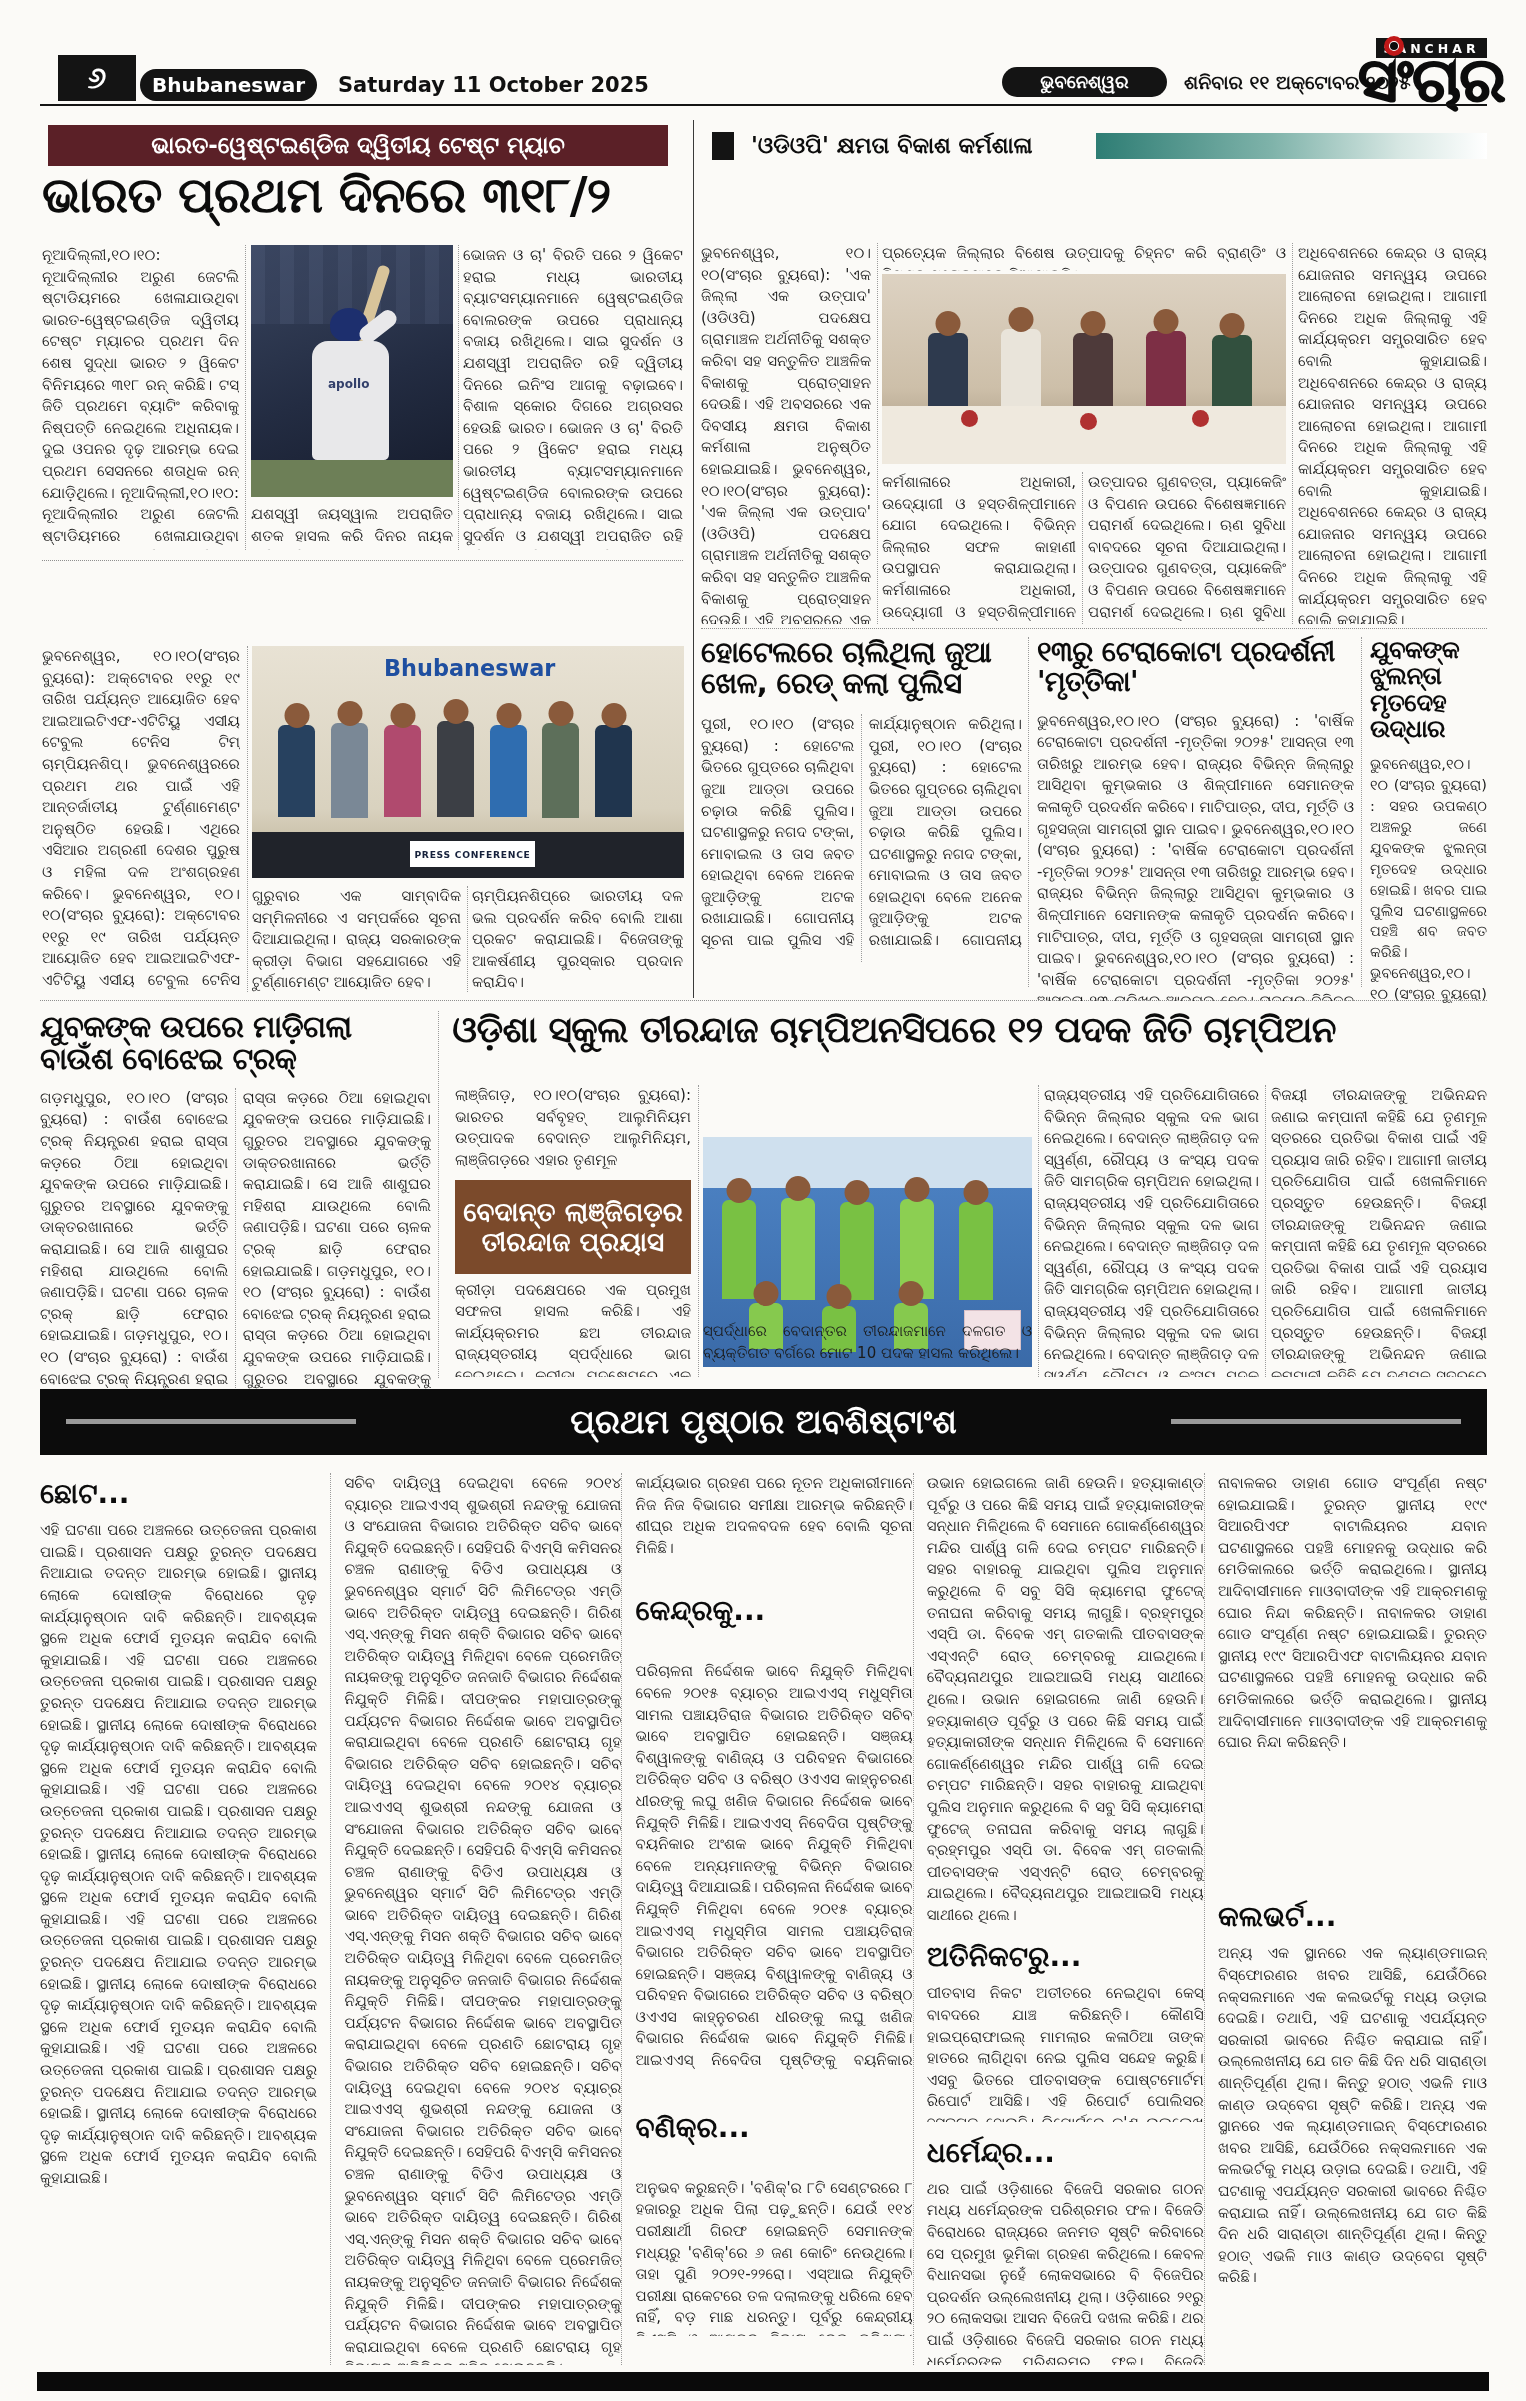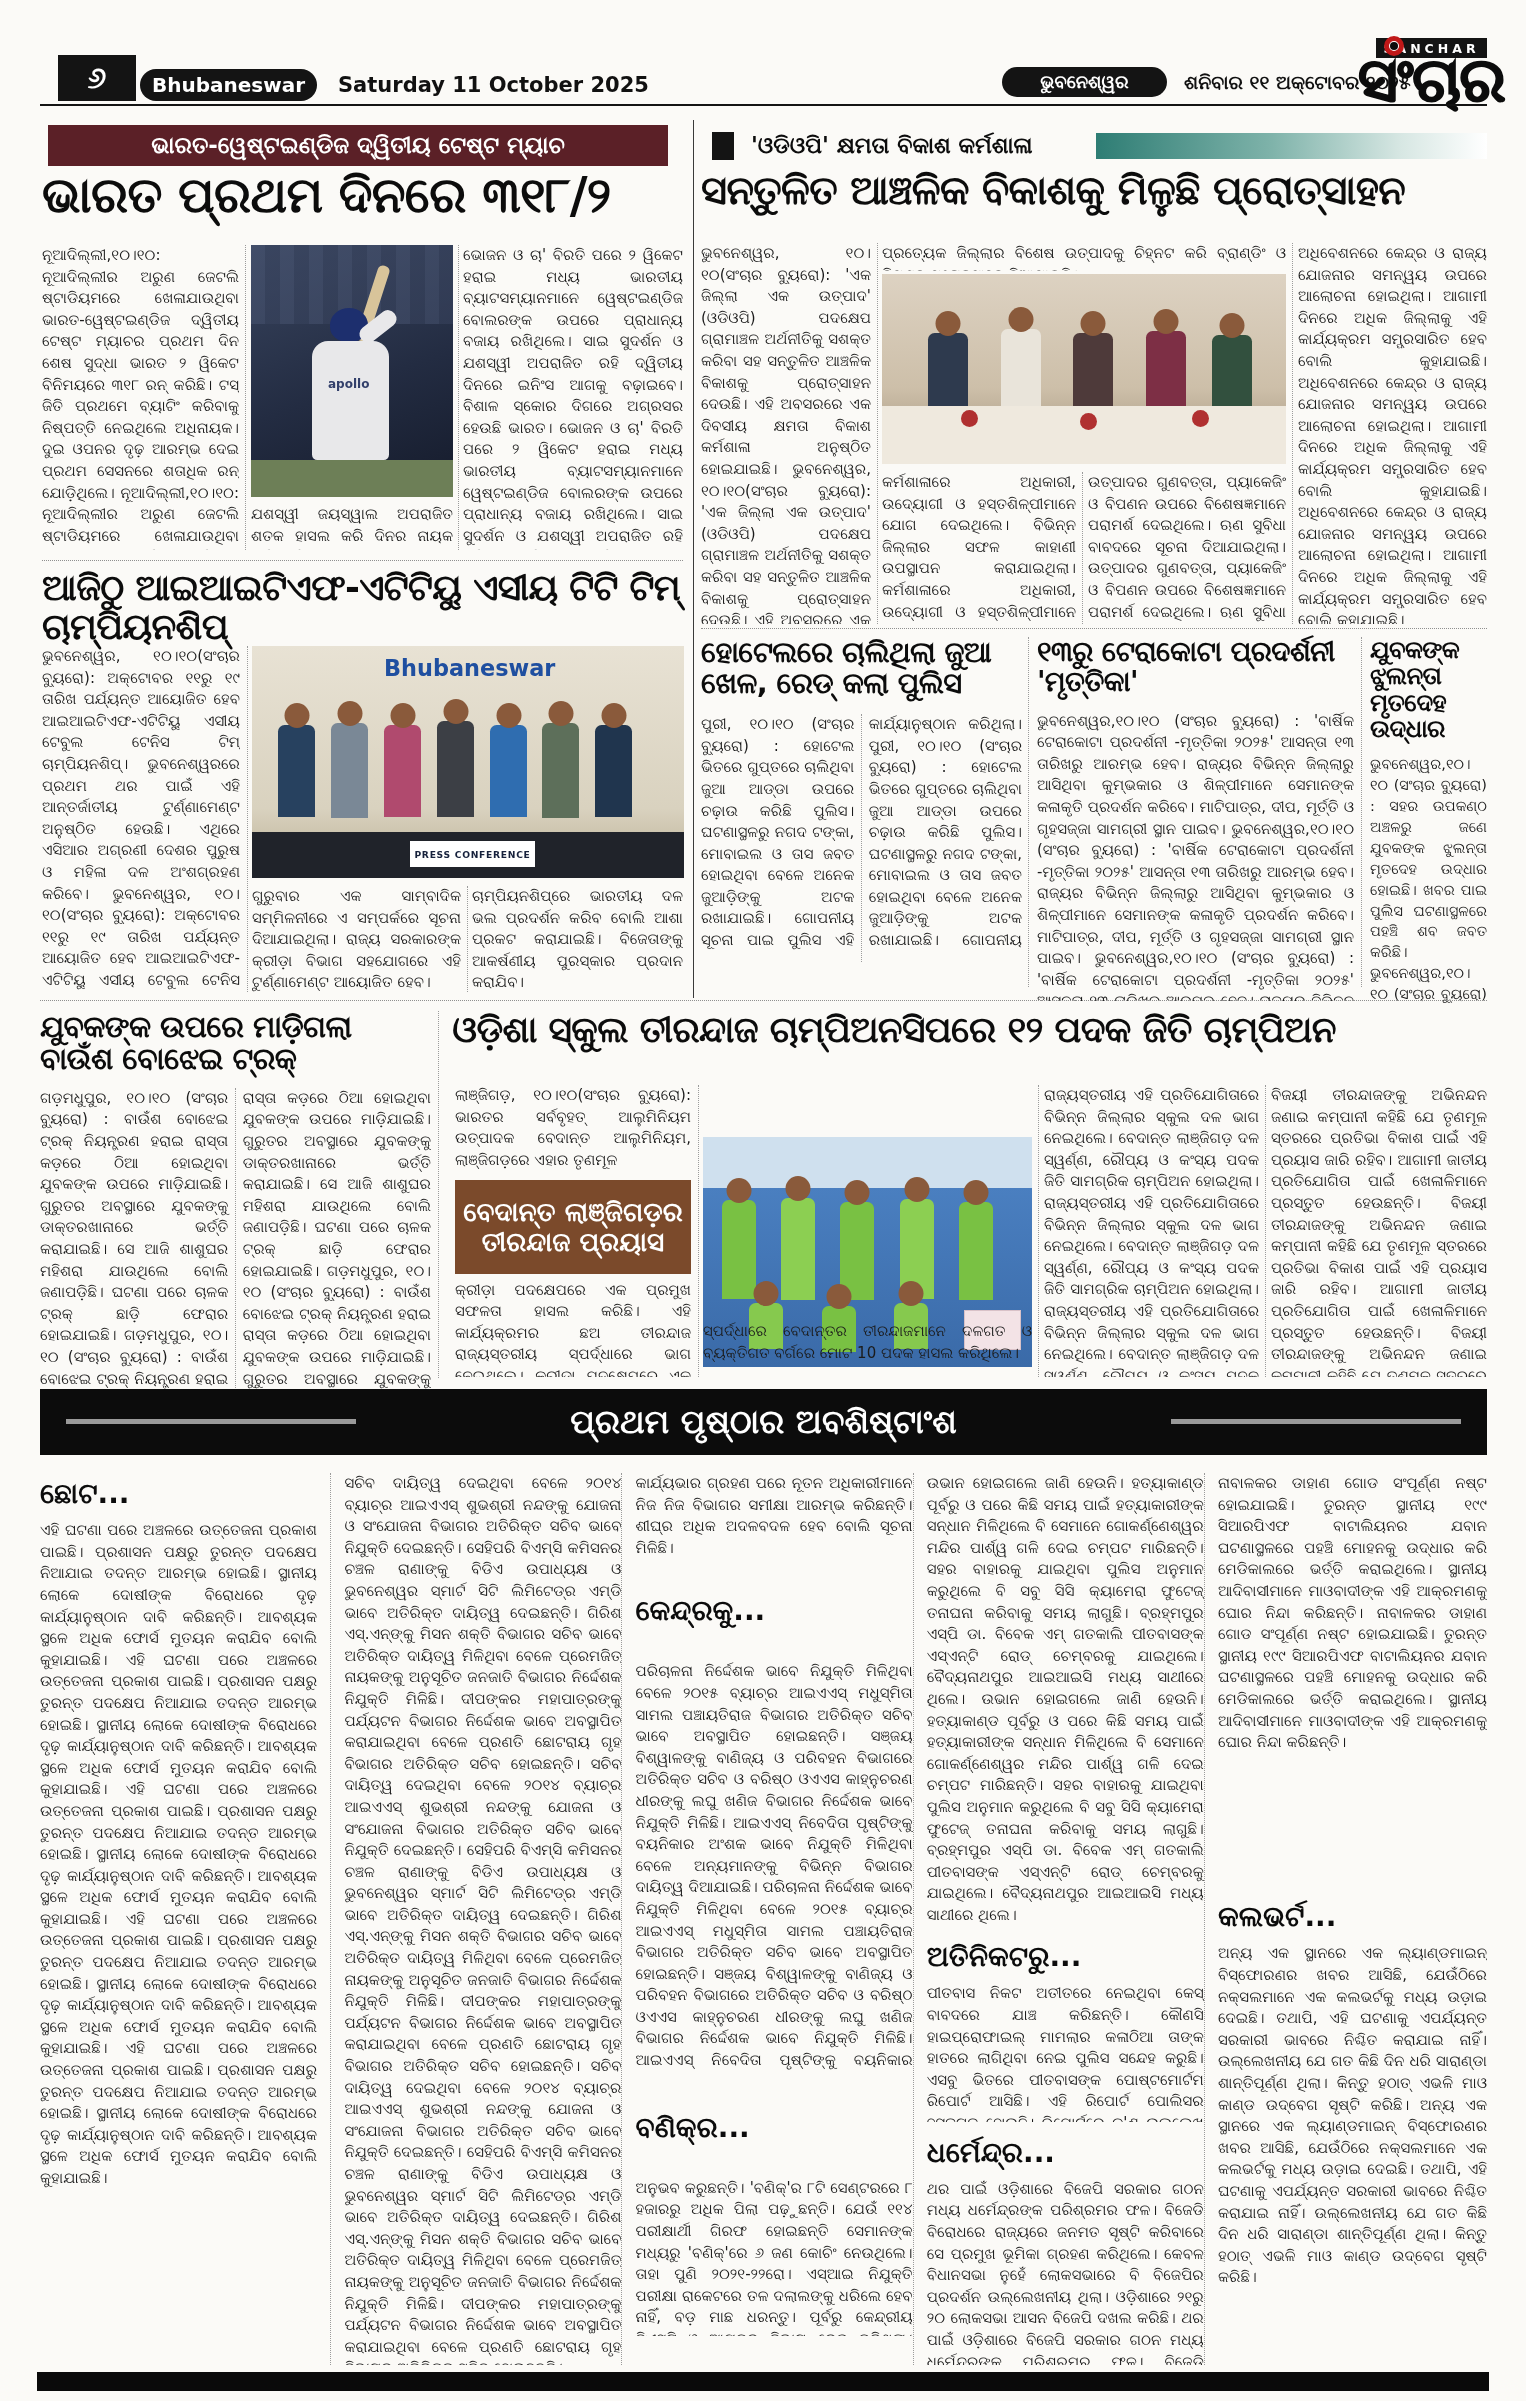--- a/index.html
+++ b/index.html
@@ -70,21 +70,20 @@
   </div>
   <div class="abs odbody" style="left:251px;top:392px;width:202px;height:46px;">ଯଶସ୍ୱୀ ଜୟସ୍ୱାଲ ଅପରାଜିତ ଶତକ ହାସଲ କରି ଦିନର ନାୟକ ସାଜିଛନ୍ତି।</div>
   <div class="abs vsep" style="left:458px;top:133px;height:305px;"></div>
   <div class="abs odbody" style="left:463px;top:133px;width:220px;height:305px;">ଭୋଜନ ଓ ଚା' ବିରତି ପରେ ୨ ୱିକେଟ ହରାଇ ମଧ୍ୟ ଭାରତୀୟ ବ୍ୟାଟସମ୍ୟାନମାନେ ୱେଷ୍ଟଇଣ୍ଡିଜ ବୋଲରଙ୍କ ଉପରେ ପ୍ରାଧାନ୍ୟ ବଜାୟ ରଖିଥିଲେ। ସାଇ ସୁଦର୍ଶନ ଓ ଯଶସ୍ୱୀ ଅପରାଜିତ ରହି ଦ୍ୱିତୀୟ ଦିନରେ ଇନିଂସ ଆଗକୁ ବଢ଼ାଇବେ। ବିଶାଳ ସ୍କୋର ଦିଗରେ ଅଗ୍ରସର ହେଉଛି ଭାରତ। ଭୋଜନ ଓ ଚା' ବିରତି ପରେ ୨ ୱିକେଟ ହରାଇ ମଧ୍ୟ ଭାରତୀୟ ବ୍ୟାଟସମ୍ୟାନମାନେ ୱେଷ୍ଟଇଣ୍ଡିଜ ବୋଲରଙ୍କ ଉପରେ ପ୍ରାଧାନ୍ୟ ବଜାୟ ରଖିଥିଲେ। ସାଇ ସୁଦର୍ଶନ ଓ ଯଶସ୍ୱୀ ଅପରାଜିତ ରହି ଦ୍ୱିତୀୟ ଦିନରେ ଇନିଂସ ଆଗକୁ ବଢ଼ାଇବେ। ବିଶାଳ ସ୍କୋର ଦିଗରେ ଅଗ୍ରସର ହେଉଛି ଭାରତ।</div>
 </div>
 
 <div class="abs vsolid" style="left:693px;top:120px;height:878px;"></div>
 
 <div class="abs hdot" style="left:42px;top:560px;width:641px;"></div>
 <div class="abs" style="left:0;top:565px;width:693px;height:433px;">
-  <div class="abs headline" style="left:42px;top:4px;width:641px;font-size:36px;">ଆଜିଠୁ ଆଇଆଇଟିଏଫ-ଏଟିଟିୟୁ ଏସୀୟ ଟିଟି ଟିମ୍ ଚାମ୍ପିୟନଶିପ୍</div>
   <div class="abs odbody" style="left:42px;top:81px;width:198px;height:346px;">ଭୁବନେଶ୍ୱର, ୧୦।୧୦(ସଂଚାର ବ୍ୟୁରୋ): ଅକ୍ଟୋବର ୧୧ରୁ ୧୯ ତାରିଖ ପର୍ଯ୍ୟନ୍ତ ଆୟୋଜିତ ହେବ ଆଇଆଇଟିଏଫ-ଏଟିଟିୟୁ ଏସୀୟ ଟେବୁଲ ଟେନିସ ଟିମ୍ ଚାମ୍ପିୟନଶିପ୍। ଭୁବନେଶ୍ୱରରେ ପ୍ରଥମ ଥର ପାଇଁ ଏହି ଆନ୍ତର୍ଜାତୀୟ ଟୁର୍ଣ୍ଣାମେଣ୍ଟ ଅନୁଷ୍ଠିତ ହେଉଛି। ଏଥିରେ ଏସିଆର ଅଗ୍ରଣୀ ଦେଶର ପୁରୁଷ ଓ ମହିଳା ଦଳ ଅଂଶଗ୍ରହଣ କରିବେ। ଭୁବନେଶ୍ୱର, ୧୦।୧୦(ସଂଚାର ବ୍ୟୁରୋ): ଅକ୍ଟୋବର ୧୧ରୁ ୧୯ ତାରିଖ ପର୍ଯ୍ୟନ୍ତ ଆୟୋଜିତ ହେବ ଆଇଆଇଟିଏଫ-ଏଟିଟିୟୁ ଏସୀୟ ଟେବୁଲ ଟେନିସ ଟିମ୍ ଚାମ୍ପିୟନଶିପ୍। ଭୁବନେଶ୍ୱରରେ ପ୍ରଥମ ଥର ପାଇଁ ଏହି ଆନ୍ତର୍ଜାତୀୟ ଟୁର୍ଣ୍ଣାମେଣ୍ଟ ଅନୁଷ୍ଠିତ ହେଉଛି। ଏଥିରେ ଏସିଆର ଅଗ୍ରଣୀ ଦେଶର ପୁରୁଷ ଓ ମହିଳା ଦଳ ଅଂଶଗ୍ରହଣ କରିବେ।</div>
   <div class="abs vsep" style="left:247px;top:81px;height:346px;"></div>
   <div class="abs photo" style="left:252px;top:81px;width:432px;height:232px;background:linear-gradient(180deg,#e8e2d4 0%,#d9d2bf 70%,#b8ad92 100%);">
     <div class="abs" style="left:132px;top:9.2px;font-size:22.4px;font-weight:800;color:#1f4fa0;">Bhubaneswar</div>
     <div class="person" style="left:26.4px;top:79px;width:37px;height:92px;background:#27415f;"></div>
     <div class="person" style="left:79px;top:77px;width:37px;height:95px;background:#7a8896;"></div>
     <div class="person" style="left:132px;top:79px;width:37px;height:92px;background:#b04a6e;"></div>
     <div class="person" style="left:185px;top:75px;width:37px;height:96px;background:#3c3f45;"></div>
     <div class="person" style="left:238px;top:79px;width:37px;height:92px;background:#2f6db0;"></div>
     <div class="person" style="left:290px;top:77px;width:37px;height:95px;background:#5d6f5a;"></div>
@@ -96,21 +95,20 @@
   </div>
   <div class="abs odbody" style="left:252px;top:321px;width:209px;height:106px;">ଗୁରୁବାର ଏକ ସାମ୍ବାଦିକ ସମ୍ମିଳନୀରେ ଏ ସମ୍ପର୍କରେ ସୂଚନା ଦିଆଯାଇଥିଲା। ରାଜ୍ୟ ସରକାରଙ୍କ କ୍ରୀଡ଼ା ବିଭାଗ ସହଯୋଗରେ ଏହି ଟୁର୍ଣ୍ଣାମେଣ୍ଟ ଆୟୋଜିତ ହେବ।</div>
   <div class="abs vsep" style="left:467px;top:321px;height:106px;"></div>
   <div class="abs odbody" style="left:472px;top:321px;width:211px;height:106px;">ଚାମ୍ପିୟନଶିପ୍‌ରେ ଭାରତୀୟ ଦଳ ଭଲ ପ୍ରଦର୍ଶନ କରିବ ବୋଲି ଆଶା ପ୍ରକଟ କରାଯାଇଛି। ବିଜେତାଙ୍କୁ ଆକର୍ଷଣୀୟ ପୁରସ୍କାର ପ୍ରଦାନ କରାଯିବ।</div>
 </div>
 
 <div class="abs" style="left:701px;top:112px;width:786px;height:513px;">
   <div class="abs" style="left:10.6px;top:20px;width:22.4px;height:28px;background:#141414;"></div>
   <div class="abs" style="left:50px;top:20px;font-size:22.4px;font-weight:700;color:#0c0c0c;">'ଓଡିଓପି' କ୍ଷମତା ବିକାଶ କର୍ମଶାଳା</div>
   <div class="abs" style="left:395px;top:21px;width:391px;height:26.4px;background:linear-gradient(to right,#2e7d74 0%,#7fb3aa 45%,#d7e7e3 78%,#ffffff 100%);"></div>
-  <div class="abs headline" style="left:0;top:57px;width:786px;font-size:40px;">ସନ୍ତୁଳିତ ଆଞ୍ଚଳିକ ବିକାଶକୁ ମିଳୁଛି ପ୍ରୋତ୍ସାହନ</div>
   <div class="abs odbody" style="left:0;top:131px;width:170px;height:381px;">ଭୁବନେଶ୍ୱର, ୧୦।୧୦(ସଂଚାର ବ୍ୟୁରୋ): 'ଏକ ଜିଲ୍ଲା ଏକ ଉତ୍ପାଦ' (ଓଡିଓପି) ପଦକ୍ଷେପ ଗ୍ରାମାଞ୍ଚଳ ଅର୍ଥନୀତିକୁ ସଶକ୍ତ କରିବା ସହ ସନ୍ତୁଳିତ ଆଞ୍ଚଳିକ ବିକାଶକୁ ପ୍ରୋତ୍ସାହନ ଦେଉଛି। ଏହି ଅବସରରେ ଏକ ଦିବସୀୟ କ୍ଷମତା ବିକାଶ କର୍ମଶାଳା ଅନୁଷ୍ଠିତ ହୋଇଯାଇଛି। ଭୁବନେଶ୍ୱର, ୧୦।୧୦(ସଂଚାର ବ୍ୟୁରୋ): 'ଏକ ଜିଲ୍ଲା ଏକ ଉତ୍ପାଦ' (ଓଡିଓପି) ପଦକ୍ଷେପ ଗ୍ରାମାଞ୍ଚଳ ଅର୍ଥନୀତିକୁ ସଶକ୍ତ କରିବା ସହ ସନ୍ତୁଳିତ ଆଞ୍ଚଳିକ ବିକାଶକୁ ପ୍ରୋତ୍ସାହନ ଦେଉଛି। ଏହି ଅବସରରେ ଏକ ଦିବସୀୟ କ୍ଷମତା ବିକାଶ କର୍ମଶାଳା ଅନୁଷ୍ଠିତ ହୋଇଯାଇଛି। ଭୁବନେଶ୍ୱର, ୧୦।୧୦(ସଂଚାର ବ୍ୟୁରୋ): 'ଏକ ଜିଲ୍ଲା ଏକ ଉତ୍ପାଦ' (ଓଡିଓପି) ପଦକ୍ଷେପ ଗ୍ରାମାଞ୍ଚଳ ଅର୍ଥନୀତିକୁ ସଶକ୍ତ କରିବା ସହ ସନ୍ତୁଳିତ ଆଞ୍ଚଳିକ ବିକାଶକୁ ପ୍ରୋତ୍ସାହନ ଦେଉଛି। ଏହି ଅବସରରେ ଏକ ଦିବସୀୟ କ୍ଷମତା ବିକାଶ କର୍ମଶାଳା ଅନୁଷ୍ଠିତ ହୋଇଯାଇଛି।</div>
   <div class="abs vsep" style="left:176px;top:131px;height:381px;"></div>
   <div class="abs odbody" style="left:181px;top:131px;width:404px;height:28px;">ପ୍ରତ୍ୟେକ ଜିଲ୍ଲାର ବିଶେଷ ଉତ୍ପାଦକୁ ଚିହ୍ନଟ କରି ବ୍ରାଣ୍ଡିଂ ଓ ବିପଣନ ପ୍ରୋତ୍ସାହନ ଦିଆଯାଉଛି।</div>
   <div class="abs photo" style="left:181px;top:162px;width:404px;height:190px;background:linear-gradient(180deg,#ddd2c2 0%,#cdbfa9 60%,#9e8f78 100%);">
     <div class="person" style="left:46px;top:59px;width:40px;height:73px;background:#2e3a4e;"></div>
     <div class="person" style="left:119px;top:55px;width:40px;height:77px;background:#e9e4da;"></div>
     <div class="person" style="left:191px;top:59px;width:40px;height:73px;background:#4e3a3a;"></div>
     <div class="person" style="left:264px;top:57px;width:40px;height:75px;background:#7d2f45;"></div>
     <div class="person" style="left:330px;top:61px;width:40px;height:71px;background:#32503e;"></div>
     <div class="abs" style="left:0;top:132px;width:404px;height:58px;background:#efe9de;"></div>

